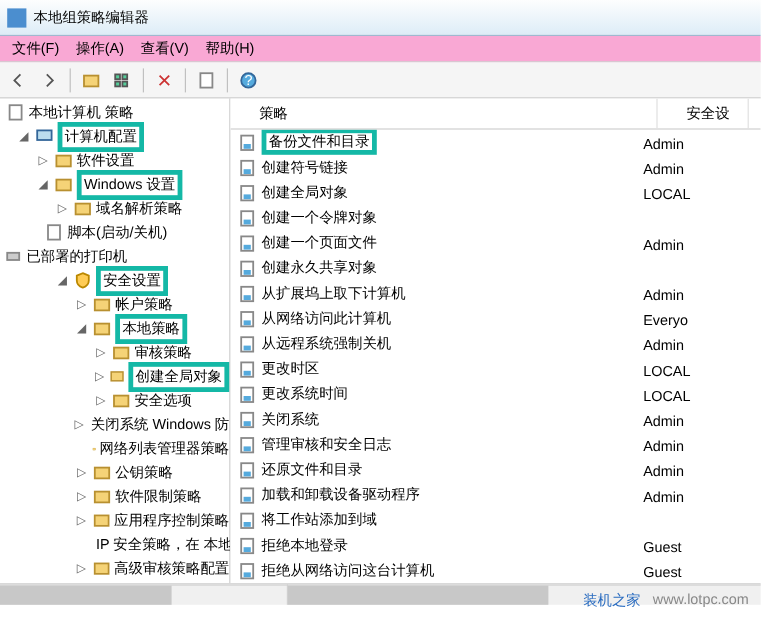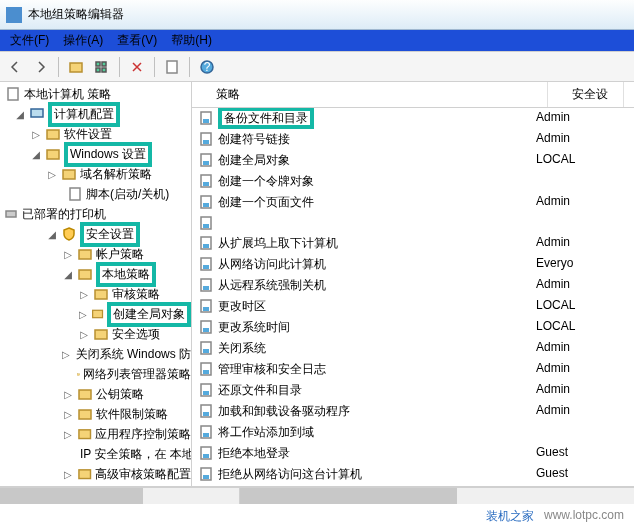--- a/index.html
+++ b/index.html
@@ -1,42 +1,42 @@
 <!DOCTYPE html>
 <html><head>
 <meta charset="utf-8">
 <style>
 *{box-sizing:border-box;margin:0;padding:0;font-family:"Microsoft YaHei","SimSun",sans-serif;font-size:12px;}
 body{width:634px;height:531px;overflow:hidden;background:#fff;position:relative;}
 .titlebar{height:30px;background:linear-gradient(#fdfefe,#ddecf7);border-bottom:1px solid #a0b8d0;display:flex;align-items:center;padding:0 6px;}
 .titlebar .ticon{width:16px;height:16px;background:#4b8ecf;margin-right:6px;}
-.menubar{height:22px;border-bottom:1px solid #d0d0d0;display:flex;align-items:flex-start;padding:0 4px;gap:2px;background:#1d4ed8;}
+.menubar{height:22px;border-bottom:1px solid #d0d0d0;display:flex;align-items:flex-start;padding:0 4px;gap:2px;background:#f9a8d4;}
 .menubar span{padding:2px 6px;}
 .toolbar{height:30px;border-bottom:1px solid #d0d0d0;display:flex;align-items:center;padding:0 4px;gap:4px;background:#f5f5f5;}
 .tbtn{width:22px;height:22px;display:flex;align-items:center;justify-content:center;border:1px solid transparent;}
 .tbtn svg{width:16px;height:16px;}
 .sep{width:1px;height:20px;background:#c0c0c0;margin:0 2px;}
 .main{display:flex;height:405px;border-bottom:1px solid #d0d0d0;}
 .tree{width:192px;border-right:1px solid #d0d0d0;overflow:auto;padding:2px 0;}
 .list{flex:1;overflow:auto;}
 .listhead{display:flex;border-bottom:1px solid #d0d0d0;background:#fff;position:sticky;top:0;}
 .listhead div{padding:4px 8px;border-right:1px solid #e0e0e0;margin-left:16px;}
 .col1{width:340px;}
 .col2{width:60px;}
-.row{display:flex;align-items:flex-start;padding:2px 0;}
+.row{display:flex;align-items:flex-end;padding:2px 0;}
 .row .ic{width:16px;height:16px;margin:0 4px 0 6px;display:flex;align-items:center;justify-content:center;}
 .row .c1{width:318px;}
 .row .c2{width:60px;}
 .tnode{display:flex;align-items:center;height:20px;white-space:nowrap;}
 .tnode .tog{width:12px;text-align:center;color:#666;font-size:10px;}
 .tnode .ic{width:16px;height:16px;margin:0 3px;display:flex;align-items:center;justify-content:center;}
 .redbox{border:4px solid #14b8a6;padding:0 2px;}
 .scrollh{height:17px;background:#f0f0f0;border-top:1px solid #d0d0d0;display:flex;}
 .scrollh .thumb{background:#c8c8c8;height:100%;}
-.watermark{position:absolute;bottom:6px;right:10px;color:#888;font-size:13px;display:flex;gap:10px;}
+.watermark{position:absolute;bottom:22px;right:10px;color:#888;font-size:13px;display:flex;gap:10px;}
 .watermark span:first-child{color:#2a6cc0;}
 svg{fill:none;stroke:#555;stroke-width:1.5;}
 .fold{fill:#f5d377;stroke:#b89030;}
 .doc{fill:#fff;stroke:#888;}
 </style>
 </head>
 <body>
 
 <div class="titlebar">
   <div class="ticon"></div>
@@ -135,21 +135,21 @@
       </div>
     <div class="tnode" style="padding-left:46px">
         <span class="tog">▷</span>
         <span class="ic">
           <svg viewBox="0 0 16 16">
             <rect class="fold" x="2" y="4" width="12" height="9"></rect>
           </svg>
         </span>
         <span>域名解析策略</span>
       </div>
-    <div class="tnode" style="padding-left:64px">
+    <div class="tnode" style="padding-left:34px">
         <span class="ic">
           <svg viewBox="0 0 16 16">
             <rect x="3" y="2" width="10" height="12" class="doc"></rect>
           </svg>
         </span>
         <span>脚本(启动/关机)</span>
       </div>
     <div class="tnode" style="">
         <span class="ic">
           <svg viewBox="0 0 16 16">
@@ -331,20 +331,21 @@
           <span class="c1">创建一个页面文件</span>
           <span class="c2">Admin</span>
         </div>
         <div class="row">
           <span class="ic">
             <svg viewBox="0 0 16 16">
               <rect x="3" y="2" width="10" height="12" fill="#fff" stroke="#888"></rect>
               <rect x="5" y="9" width="6" height="4" fill="#5ad" stroke="none"></rect>
             </svg>
           </span>
+          <span class="c1">创建永久共享对象</span>
           <span class="c2"></span>
         </div>
         <div class="row">
           <span class="ic">
             <svg viewBox="0 0 16 16">
               <rect x="3" y="2" width="10" height="12" fill="#fff" stroke="#888"></rect>
               <rect x="5" y="9" width="6" height="4" fill="#5ad" stroke="none"></rect>
             </svg>
           </span>
           <span class="c1">从扩展坞上取下计算机</span>

